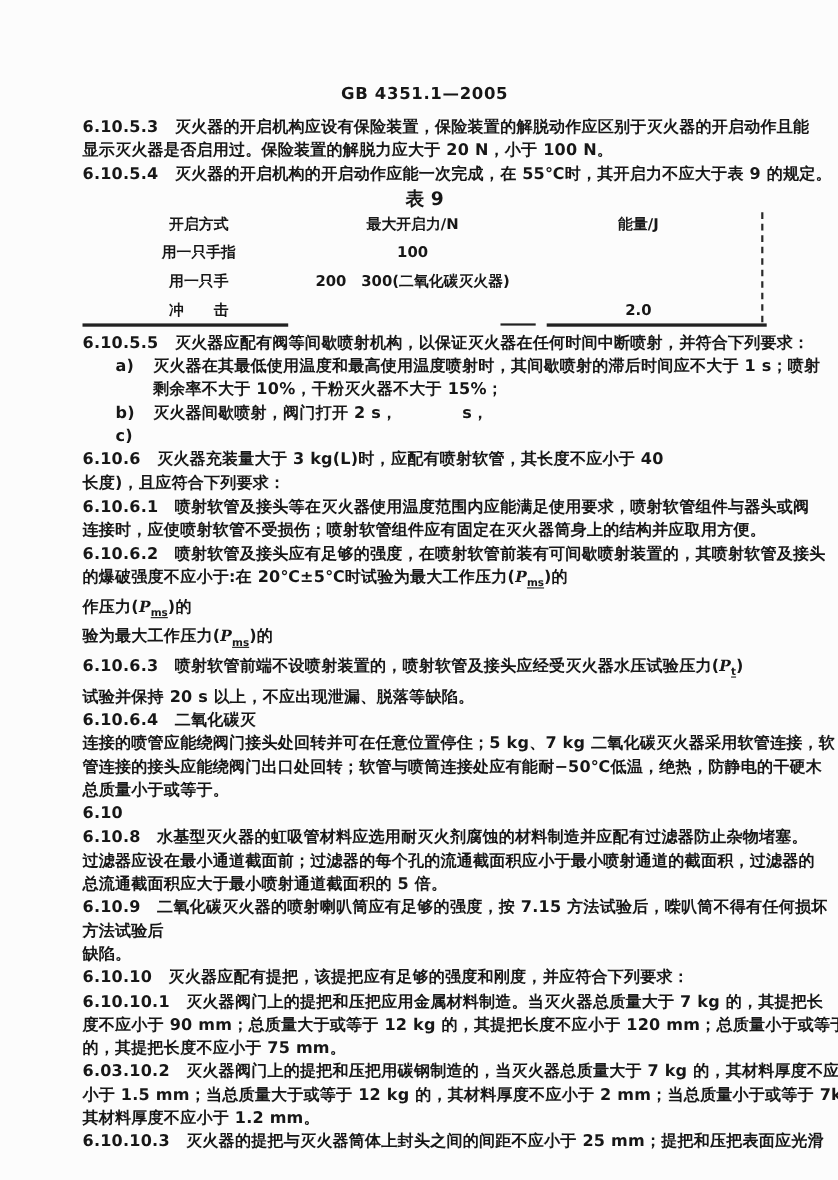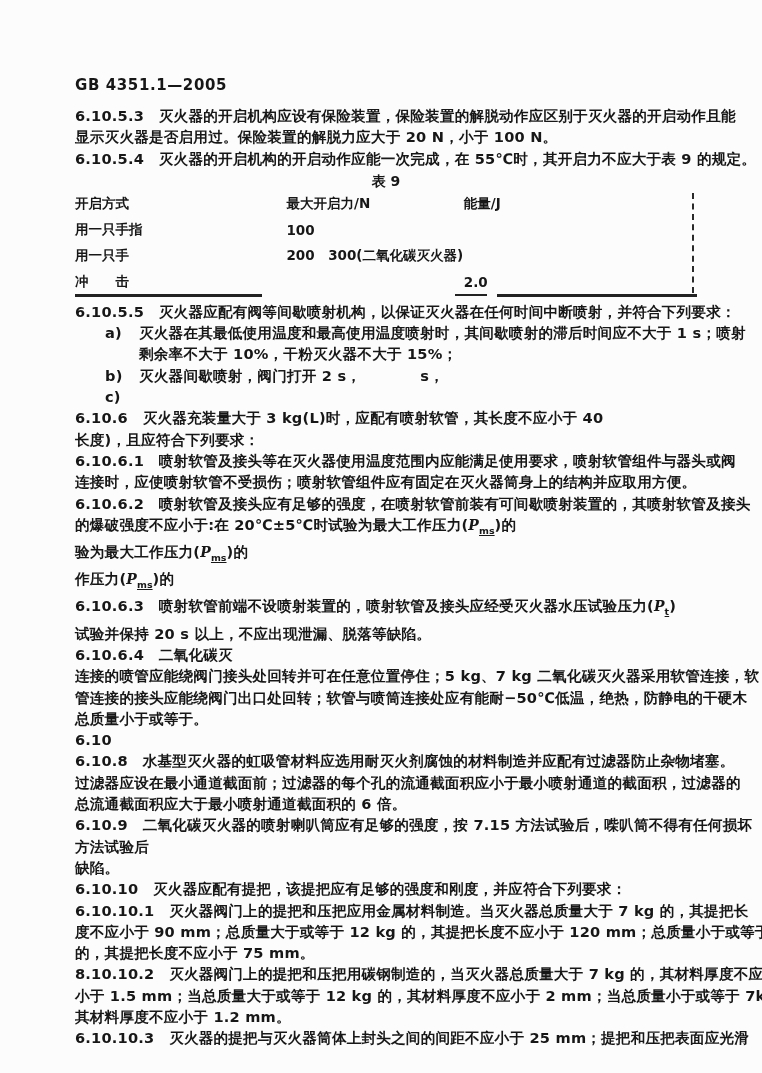--- a/index.html
+++ b/index.html
@@ -3,33 +3,33 @@
 <meta charset="utf-8">
 <style>
   html,body{margin:0;padding:0;}
   body{
     width:762px;height:1073px;overflow:hidden;
     background:#fcfcfc;color:#171717;
     font-family:"DejaVu Sans","Liberation Sans",sans-serif;
     font-weight:700;
   }
   .page{position:relative;width:762px;height:1073px;box-sizing:border-box;padding:76px 65px 0 75px;}
-  .hdr{font-size:15px;letter-spacing:.6px;text-align:left;line-height:18px;margin-bottom:11px;}
+  .hdr{font-size:15px;letter-spacing:.6px;text-align:center;line-height:18px;margin-bottom:11px;}
   .ln{font-size:14.6px;line-height:21.3px;white-space:nowrap;letter-spacing:.2px;}
   .li{padding-left:30px;}
   .li .lab{display:inline-block;width:34px;}
   .ind2{padding-left:64px;}
   .var{font-style:italic;font-weight:700;font-family:"DejaVu Serif","Liberation Serif",serif;font-size:14px;}
   sub.sub{font-size:9.5px;font-weight:700;letter-spacing:0;text-decoration:underline;}
   
   .twrap{position:relative;width:622px;margin:2px 0 6px 0;}
-  .tcap{font-size:14px;text-align:center;line-height:20px;}
+  .tcap{font-size:17px;text-align:center;line-height:20px;}
   table.t9{width:622px;border-collapse:collapse;table-layout:fixed;}
   table.t9 th,table.t9 td{
-    font-weight:700;font-size:13.5px;text-align:left;height:26px;
+    font-weight:700;font-size:13.5px;text-align:center;height:26px;
     padding:0;white-space:nowrap;overflow:visible;
   }
   .c1{width:34%;} .c2{width:28.5%;} .c3{width:37.5%;margin-top:13px;}
   .art{position:absolute;background:#222;}
   .vline{left:617px;top:22px;width:0;height:100px;background:none;border-right:2px dashed #2a2a2a;}
   .hl1{left:0;bottom:-2px;width:187px;height:2.5px;}
   .hl2{left:380px;bottom:-1px;width:32px;height:2px;}
   .hl3{left:422px;bottom:-2px;width:200px;height:2.5px;}
 </style>
 </head>
@@ -81,38 +81,38 @@
   <div class="ln li"><span class="lab">b)</span><span>灭火器间歇喷射，阀门打开 2 s，　　　　s，</span></div>
   <div class="ln li"><span class="lab">c)</span><span></span></div>
 
   <div class="ln">6.10.6　灭火器充装量大于 3 kg(L)时，应配有喷射软管，其长度不应小于 40</div>
   <div class="ln">长度)，且应符合下列要求：</div>
   <div class="ln">6.10.6.1　喷射软管及接头等在灭火器使用温度范围内应能满足使用要求，喷射软管组件与器头或阀</div>
   <div class="ln">连接时，应使喷射软管不受损伤；喷射软管组件应有固定在灭火器筒身上的结构并应取用方便。</div>
   <div class="ln">6.10.6.2　喷射软管及接头应有足够的强度，在喷射软管前装有可间歇喷射装置的，其喷射软管及接头</div>
 
   <div class="ln"><span>的爆破强度不应小于:在 20℃±5℃时试验为最大工作压力(</span><span class="var">P</span><sub class="sub">ms</sub><span>)的</span></div>
+  <div class="ln"><span>作压力(</span><span class="var">P</span><sub class="sub">ms</sub><span>)的</span></div>
   <div class="ln"><span>验为最大工作压力(</span><span class="var">P</span><sub class="sub">ms</sub><span>)的</span></div>
-  <div class="ln"><span>作压力(</span><span class="var">P</span><sub class="sub">ms</sub><span>)的</span></div>
   <div class="ln"><span>6.10.6.3　喷射软管前端不设喷射装置的，喷射软管及接头应经受灭火器水压试验压力(</span><span class="var">P</span><sub class="sub">t</sub><span>)</span></div>
 
   <div class="ln">试验并保持 20 s 以上，不应出现泄漏、脱落等缺陷。</div>
   <div class="ln">6.10.6.4　二氧化碳灭</div>
   <div class="ln">连接的喷管应能绕阀门接头处回转并可在任意位置停住；5 kg、7 kg 二氧化碳灭火器采用软管连接，软</div>
   <div class="ln">管连接的接头应能绕阀门出口处回转；软管与喷筒连接处应有能耐−50℃低温，绝热，防静电的干硬木</div>
   <div class="ln">总质量小于或等于。</div>
   <div class="ln">6.10</div>
   <div class="ln">6.10.8　水基型灭火器的虹吸管材料应选用耐灭火剂腐蚀的材料制造并应配有过滤器防止杂物堵塞。</div>
   <div class="ln">过滤器应设在最小通道截面前；过滤器的每个孔的流通截面积应小于最小喷射通道的截面积，过滤器的</div>
-  <div class="ln">总流通截面积应大于最小喷射通道截面积的 6 倍。</div>
+  <div class="ln">总流通截面积应大于最小喷射通道截面积的 5 倍。</div>
   <div class="ln">6.10.9　二氧化碳灭火器的喷射喇叭筒应有足够的强度，按 7.15 方法试验后，喍叭筒不得有任何损坏</div>
   <div class="ln">方法试验后</div>
   <div class="ln">缺陷。</div>
   <div class="ln">6.10.10　灭火器应配有提把，该提把应有足够的强度和刚度，并应符合下列要求：</div>
   <div class="ln">6.10.10.1　灭火器阀门上的提把和压把应用金属材料制造。当灭火器总质量大于 7 kg 的，其提把长</div>
   <div class="ln">度不应小于 90 mm；总质量大于或等于 12 kg 的，其提把长度不应小于 120 mm；总质量小于或等于 7 kg</div>
   <div class="ln">的，其提把长度不应小于 75 mm。</div>
-  <div class="ln">8.10.10.2　灭火器阀门上的提把和压把用碳钢制造的，当灭火器总质量大于 7 kg 的，其材料厚度不应</div>
+  <div class="ln">6.03.10.2　灭火器阀门上的提把和压把用碳钢制造的，当灭火器总质量大于 7 kg 的，其材料厚度不应</div>
   <div class="ln">小于 1.5 mm；当总质量大于或等于 12 kg 的，其材料厚度不应小于 2 mm；当总质量小于或等于 7kg 的，</div>
   <div class="ln">其材料厚度不应小于 1.2 mm。</div>
   <div class="ln">6.10.10.3　灭火器的提把与灭火器筒体上封头之间的间距不应小于 25 mm；提把和压把表面应光滑</div>
 
 </div>
 
 </body></html>

